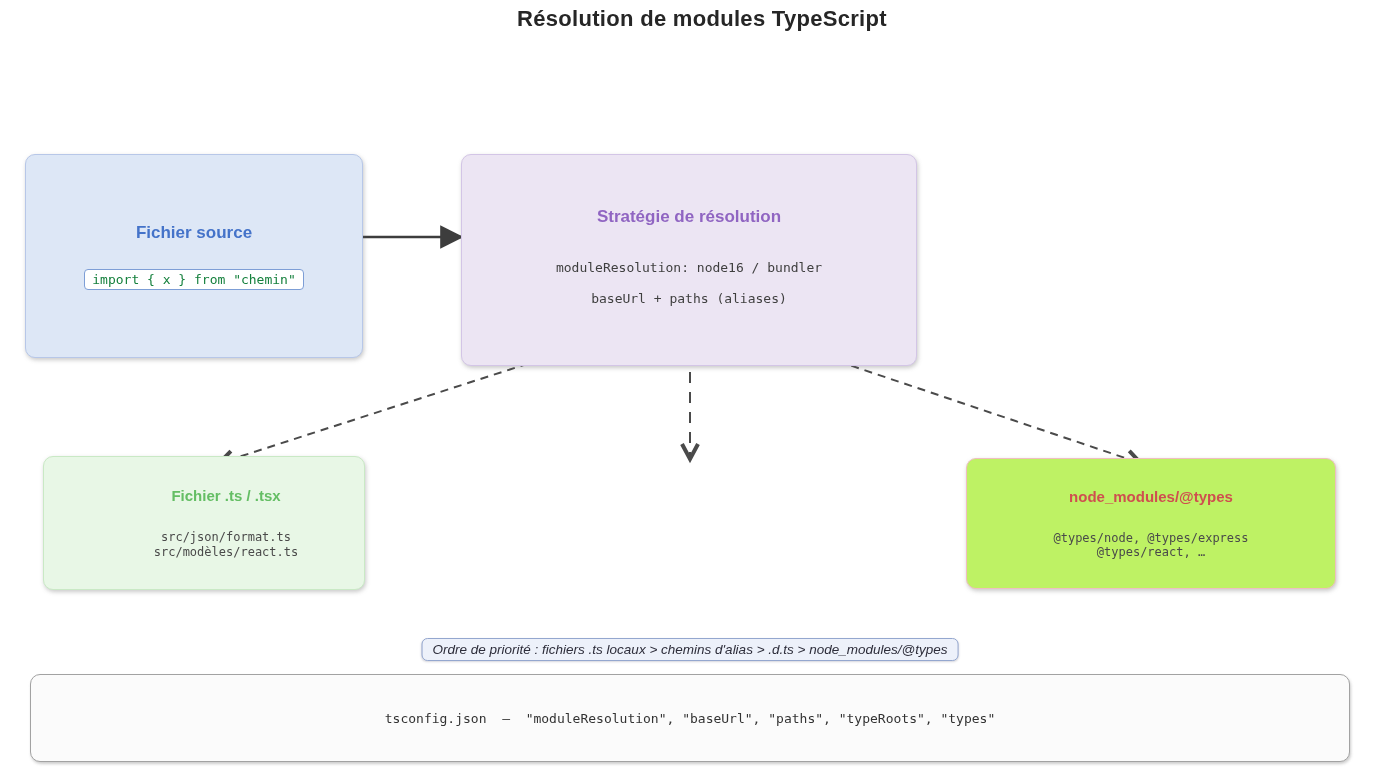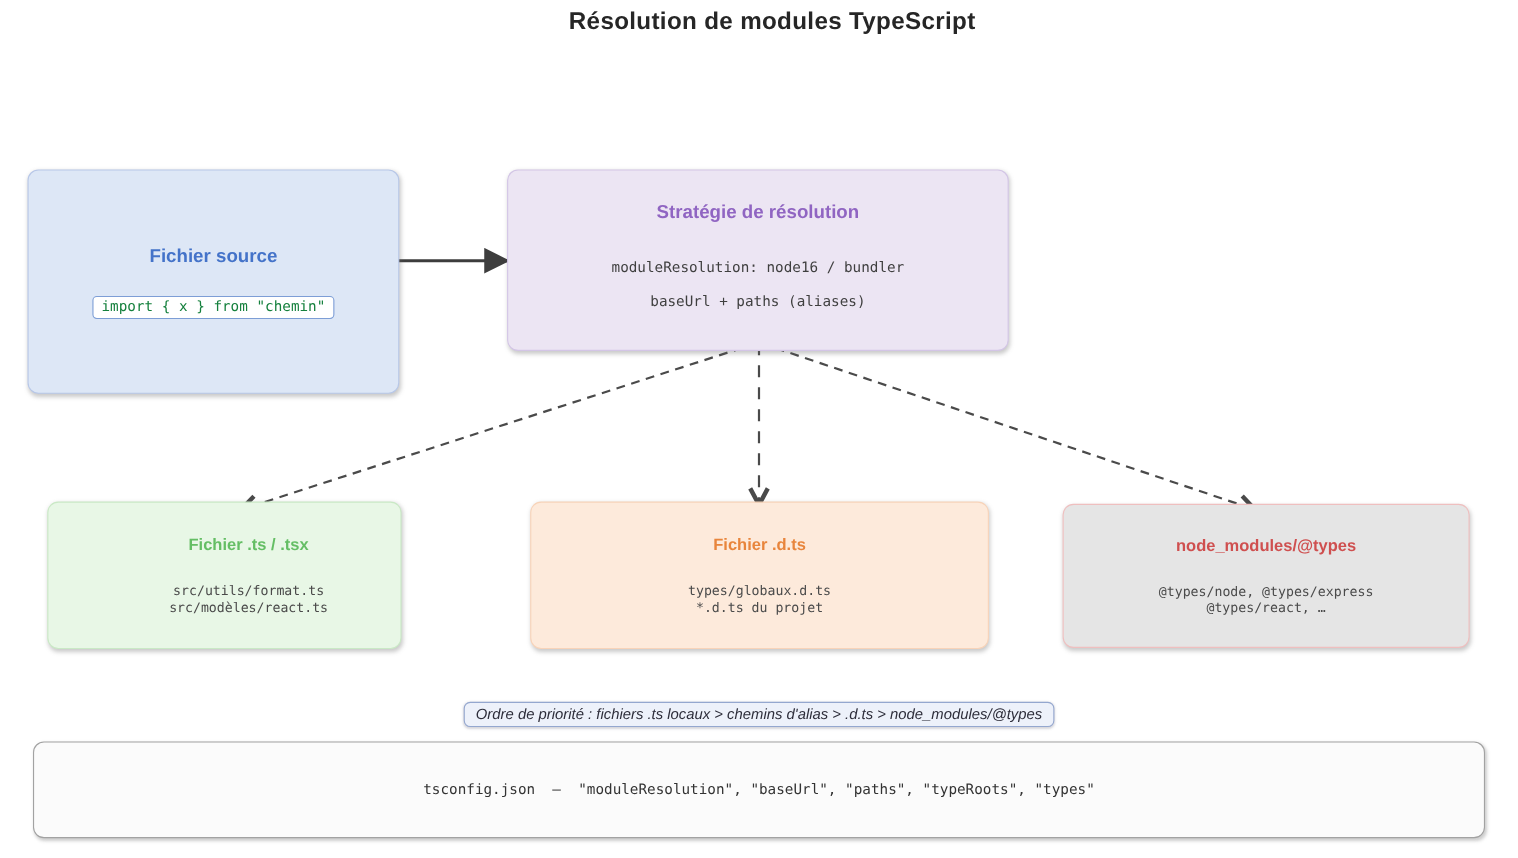--- a/index.html
+++ b/index.html
@@ -78,21 +78,21 @@
     font-family: "DejaVu Sans Mono", monospace;
     font-size: 13px;
     color: #15803d;
     background: #ffffff;
     border: 1px solid #7d9ed6;
     border-radius: 4px;
     padding: 2px 7px;
   }
   .node-strategy {
     left: 461px; top: 154px;
-    width: 456px; height: 165px;
+    width: 456px; height: 212px;
     background: #ece5f3;
     border: 1px solid #d3c5e6;
   }
   .node-strategy .node-title { color: #9065c2; font-size: 17px; margin-bottom: 25px; }
   .node-strategy .node-body { font-size: 13px; line-height: 31px; }
   
   .node-ts {
     left: 43px; top: 456px;
     width: 322px; height: 134px;
     background: #e8f7e6;
@@ -103,21 +103,21 @@
   .node-dts {
     left: 482px; top: 456px;
     width: 417px; height: 134px;
     background: #fdeadb;
     border: 1px solid #f8d3b8;
   }
   .node-dts .node-title { color: #e8853c; }
   .node-types {
     left: 966px; top: 458px;
     width: 370px; height: 131px;
-    background: #e5e5e5;
+    background: #bef264;
     border: 1px solid #efbfbf;
   }
   .node-types .node-title { color: #cf4f4f; }
   .bottom-node .node-title { font-size: 15px; margin-bottom: 26px; }
   .bottom-node .node-body { font-size: 12px; line-height: 14.5px; color: #4a4a4a; }
   
   .priority-note {
     position: absolute;
     top: 638px;
     left: 690px;
@@ -184,32 +184,25 @@
     <div class="node-title">Stratégie de résolution</div>
     <div class="node-body">
       <div>moduleResolution: node16 / bundler</div>
       <div>baseUrl + paths (aliases)</div>
     </div>
   </div>
 
   <div class="node bottom-node node-ts">
     <div class="node-title">Fichier .ts / .tsx</div>
     <div class="node-body">
-      <div>src/utils/format.ts</div>
+      <div>src/json/format.ts</div>
       <div>src/modèles/react.ts</div>
     </div>
   </div>
 
-  <div class="node bottom-node node-dts">
-    <div class="node-title">Fichier .d.ts</div>
-    <div class="node-body">
-      <div>types/globaux.d.ts</div>
-      <div>*.d.ts du projet</div>
-    </div>
-  </div>
 
   <div class="node bottom-node node-types">
     <div class="node-title">node_modules/@types</div>
     <div class="node-body">
       <div>@types/node, @types/express</div>
       <div>@types/react, …</div>
     </div>
   </div>
 
   <div class="priority-note">Ordre de priorité : fichiers .ts locaux &gt; chemins d'alias &gt; .d.ts &gt; node_modules/@types</div>

